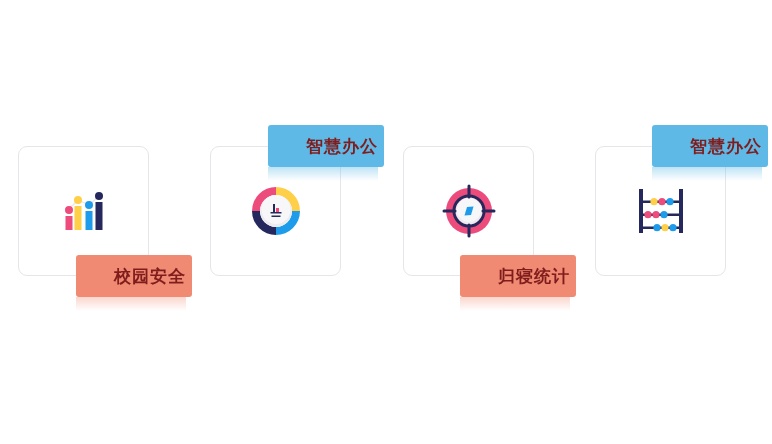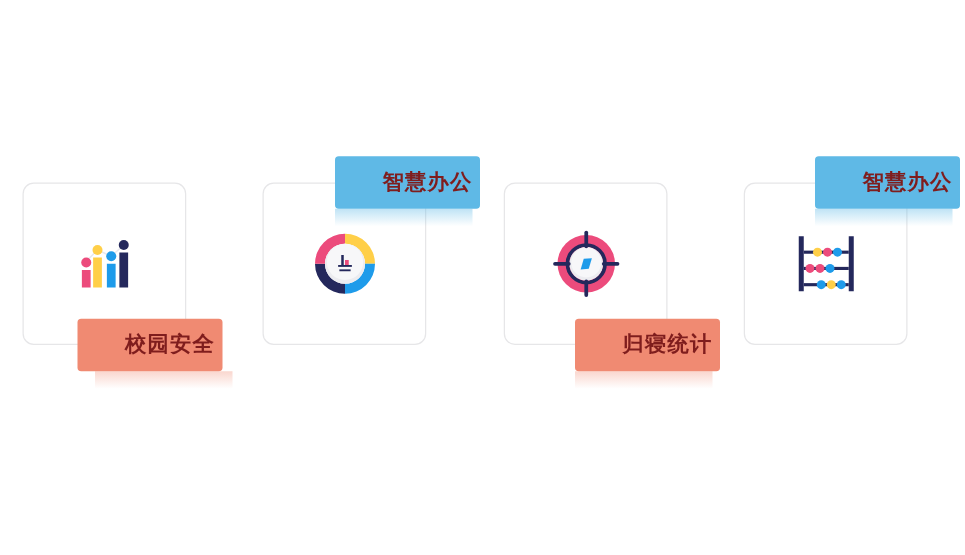--- a/index.html
+++ b/index.html
@@ -65,21 +65,21 @@
       <rect x="9.5" y="33" width="7" height="14" fill="#ec4b7c"></rect>
       <circle cx="22" cy="17" r="4" fill="#ffcf48"></circle>
       <rect x="18.5" y="23" width="7" height="24" fill="#ffcf48"></rect>
       <circle cx="33" cy="22" r="4" fill="#1e9bea"></circle>
       <rect x="29.5" y="28" width="7" height="19" fill="#1e9bea"></rect>
       <circle cx="43" cy="13" r="4" fill="#24285c"></circle>
       <rect x="39.5" y="19" width="7" height="28" fill="#24285c"></rect>
     </svg>
   </div>
 </div>
-<div class="tag salmon" style="left:62px; top:255px;">校园安全</div>
+<div class="tag salmon" style="left:76px; top:255px;">校园安全</div>
 <div class="reflect salmon" style="left:76px; top:297px;"></div>
 
 <div class="card" style="left:210px;">
   <div class="icon">
     <svg viewBox="0 0 56 56">
       <path d="M28 4 A24 24 0 0 1 52 28 L44 28 A16 16 0 0 0 28 12 Z" fill="#ffcf48"></path>
       <path d="M52 28 A24 24 0 0 1 28 52 L28 44 A16 16 0 0 0 44 28 Z" fill="#1e9bea"></path>
       <path d="M28 52 A24 24 0 0 1 4 28 L12 28 A16 16 0 0 0 28 44 Z" fill="#24285c"></path>
       <path d="M4 28 A24 24 0 0 1 28 4 L28 12 A16 16 0 0 0 12 28 Z" fill="#ec4b7c"></path>
       <circle cx="28" cy="28" r="16" fill="#ececf0"></circle>

